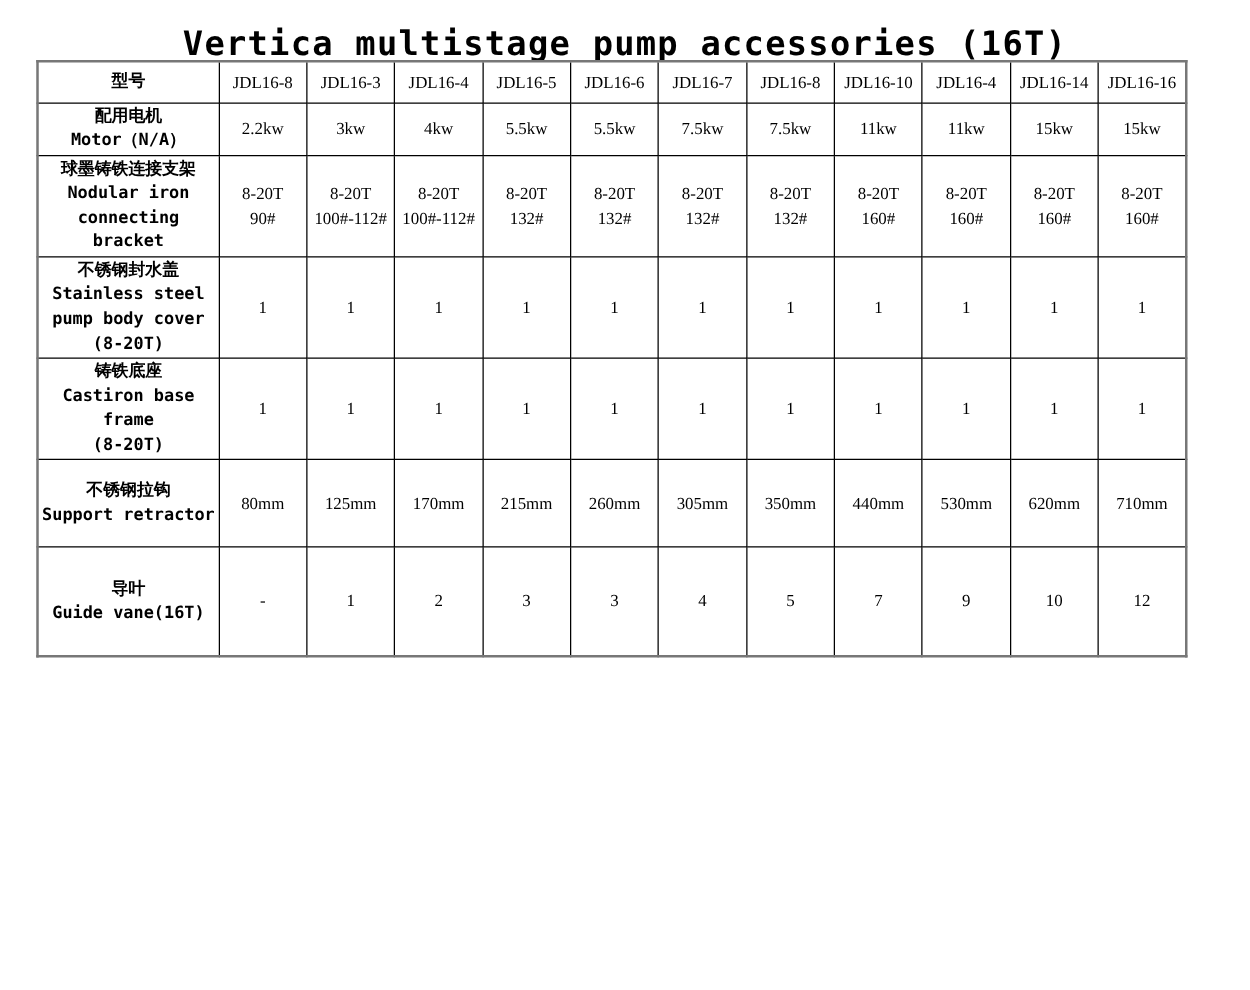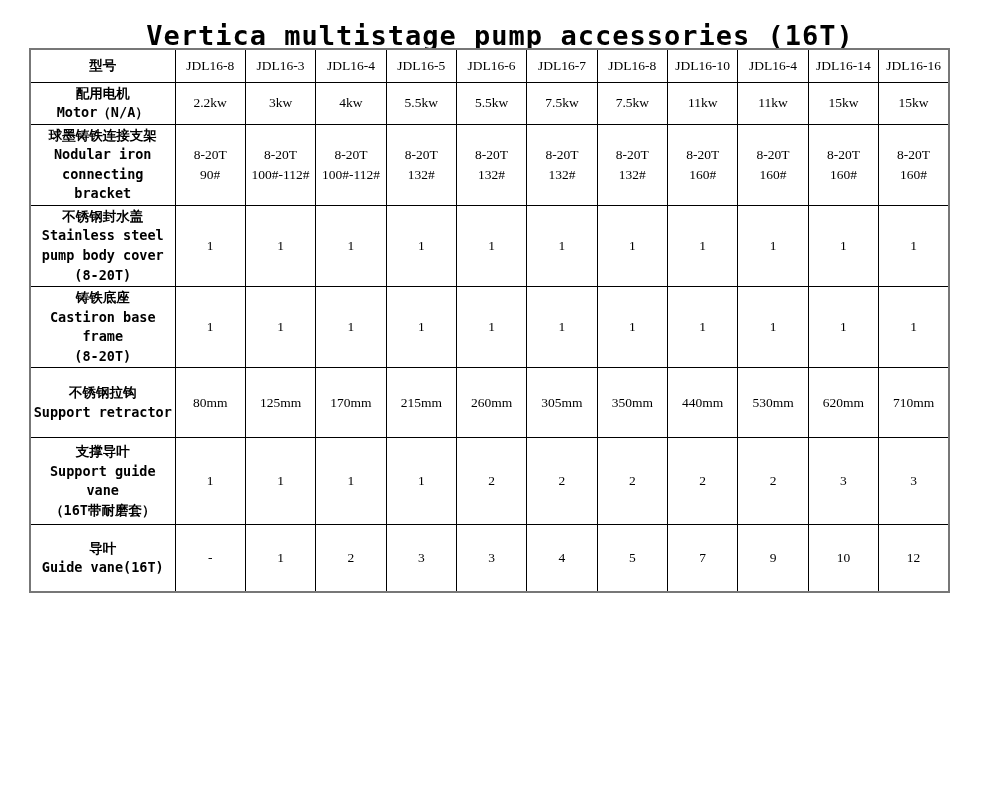--- a/index.html
+++ b/index.html
@@ -197,36 +197,20 @@
           <td class="data-cell">215mm</td>
           <td class="data-cell">260mm</td>
           <td class="data-cell">305mm</td>
           <td class="data-cell">350mm</td>
           <td class="data-cell">440mm</td>
           <td class="data-cell">530mm</td>
           <td class="data-cell">620mm</td>
           <td class="data-cell">710mm</td>
         </tr>
         <tr>
-          <th class="row-label">支撑导叶
-Support guide vane
-（16T带耐磨套）</th>
-          <td class="data-cell">1</td>
-          <td class="data-cell">1</td>
-          <td class="data-cell">1</td>
-          <td class="data-cell">1</td>
-          <td class="data-cell">2</td>
-          <td class="data-cell">2</td>
-          <td class="data-cell">2</td>
-          <td class="data-cell">2</td>
-          <td class="data-cell">2</td>
-          <td class="data-cell">3</td>
-          <td class="data-cell">3</td>
-        </tr>
-        <tr>
           <th class="row-label">导叶
 Guide vane(16T)</th>
           <td class="data-cell">-</td>
           <td class="data-cell">1</td>
           <td class="data-cell">2</td>
           <td class="data-cell">3</td>
           <td class="data-cell">3</td>
           <td class="data-cell">4</td>
           <td class="data-cell">5</td>
           <td class="data-cell">7</td>

